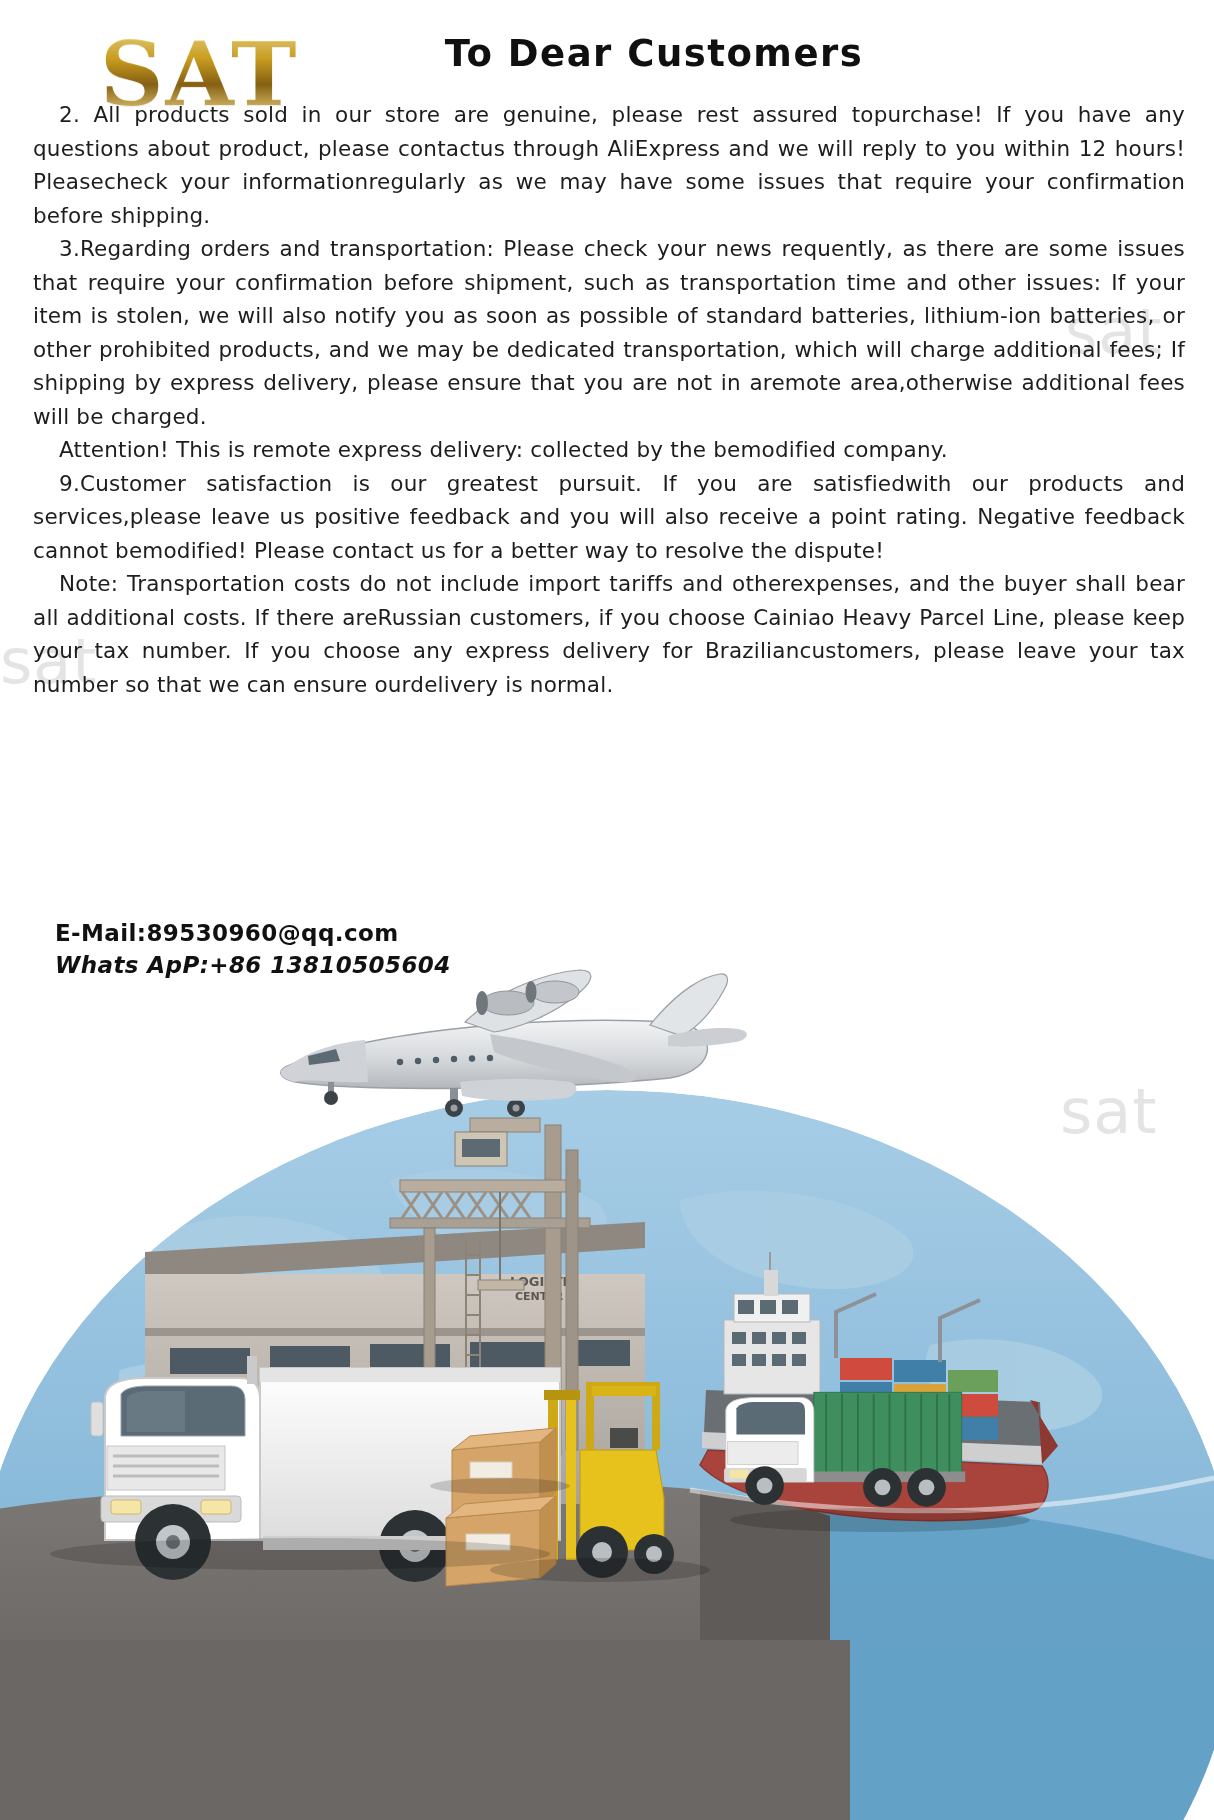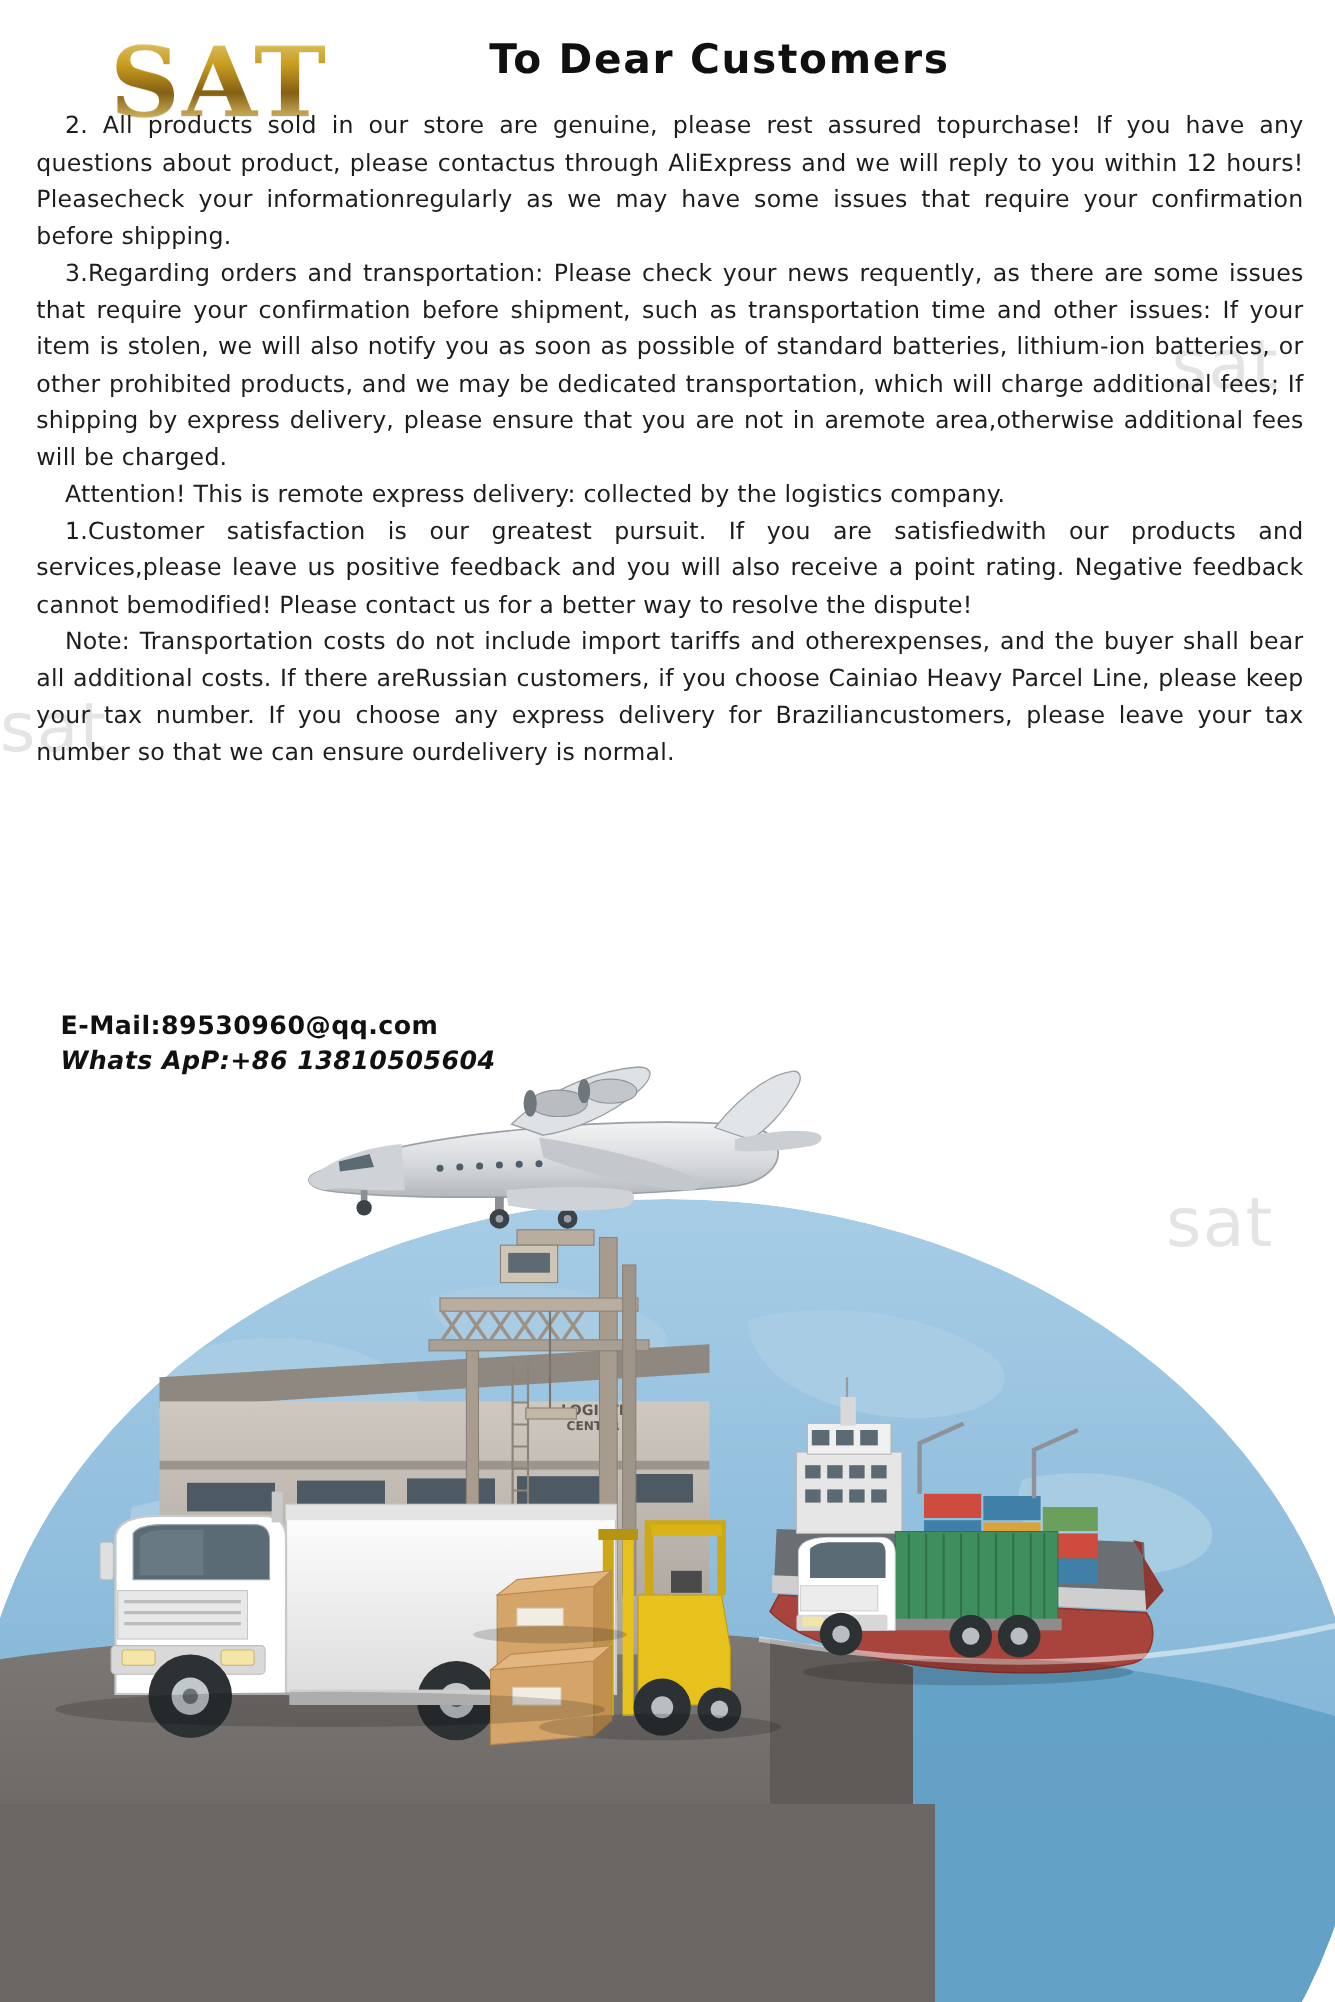--- a/index.html
+++ b/index.html
@@ -111,22 +111,22 @@
 <div class="sat-logo">SAT</div>
 <div class="wm wm-1">sat</div>
 <div class="wm wm-2">sat</div>
 <div class="wm wm-3">sat</div>
 
 <div class="title">To Dear Customers</div>
 
 <div class="body-copy">
   <p class="indent">2. All products sold in our store are genuine, please rest assured topurchase! If you have any questions about product, please contactus through AliExpress and we will reply to you within 12 hours! Pleasecheck your informationregularly as we may have some issues that require your confirmation before shipping.</p>
   <p class="indent">3.Regarding orders and transportation: Please check your news requently, as there are some issues that require your confirmation before shipment, such as transportation time and other issues: If your item is stolen, we will also notify you as soon as possible of standard batteries, lithium-ion batteries, or other prohibited products, and we may be dedicated transportation, which will charge additional fees;  If shipping by express delivery, please ensure that you are not in aremote area,otherwise additional fees will be charged.</p>
-  <p class="indent">Attention! This is remote express delivery: collected by the logistics company.</p>
-  <p class="indent">1.Customer satisfaction is our greatest pursuit. If you are satisfiedwith our products and services,please leave us positive feedback and you will also receive a point rating. Negative feedback cannot bemodified! Please contact us for a better way to resolve the dispute!</p>
+  <p class="indent">Attention! This is remote express delivery: collected by the bemodified company.</p>
+  <p class="indent">9.Customer satisfaction is our greatest pursuit. If you are satisfiedwith our products and services,please leave us positive feedback and you will also receive a point rating. Negative feedback cannot bemodified! Please contact us for a better way to resolve the dispute!</p>
   <p class="indent">Note: Transportation costs do not include import tariffs and otherexpenses, and the buyer shall bear all additional costs. If there areRussian customers, if you choose Cainiao Heavy Parcel Line, please keep your tax number. If you choose any express delivery for Braziliancustomers, please leave your tax number so that we can ensure ourdelivery is normal.</p>
 </div>
 
 <div class="contact email">E-Mail:89530960@qq.com</div>
 <div class="contact whats">Whats ApP:+86 13810505604</div>
 
 <div class="illus">
   <svg width="1214" height="870" viewBox="0 0 1214 870" xmlns="http://www.w3.org/2000/svg">
     <defs>
       <clipPath id="globeClip">

